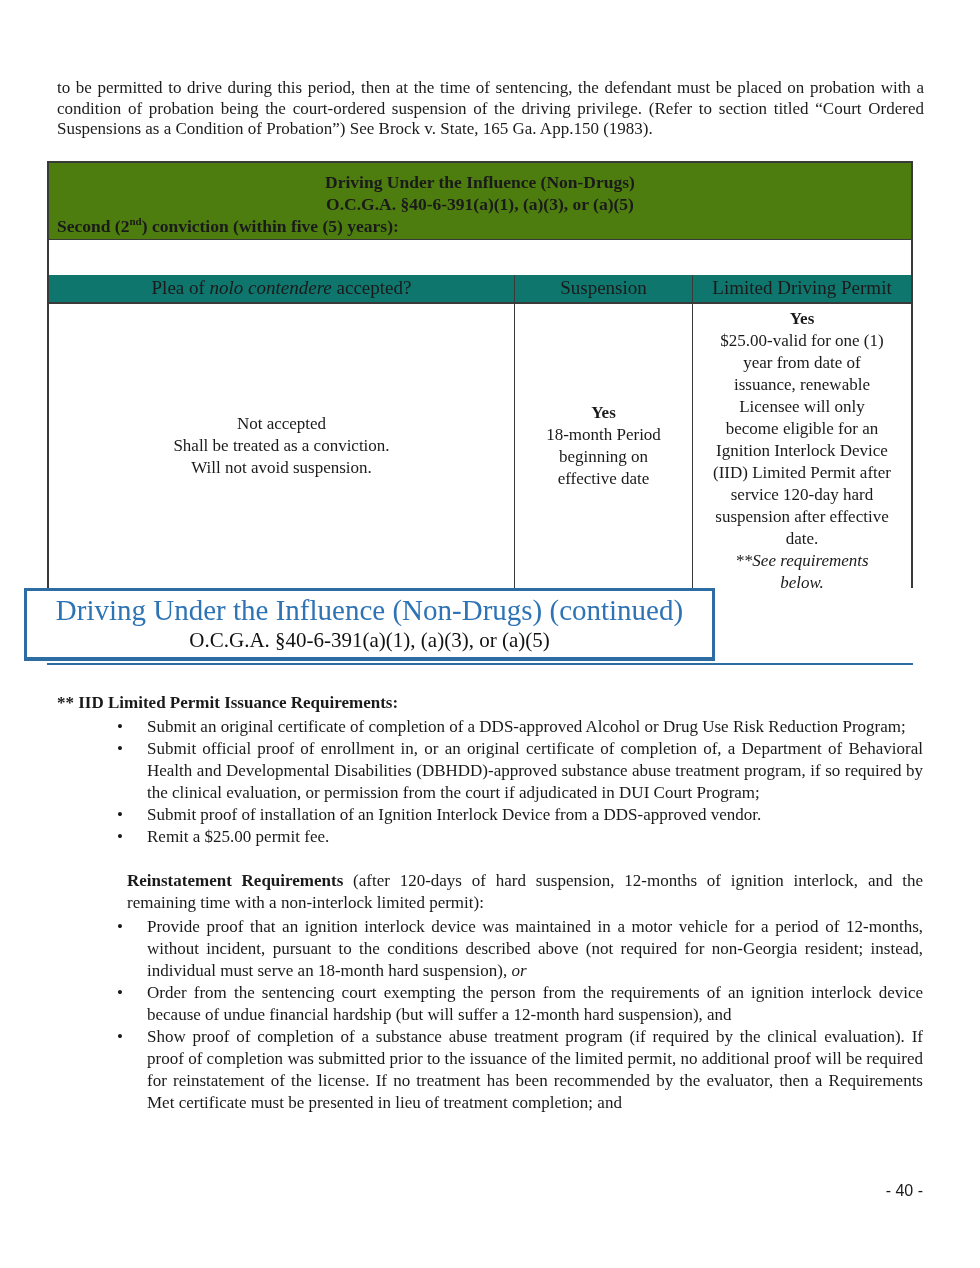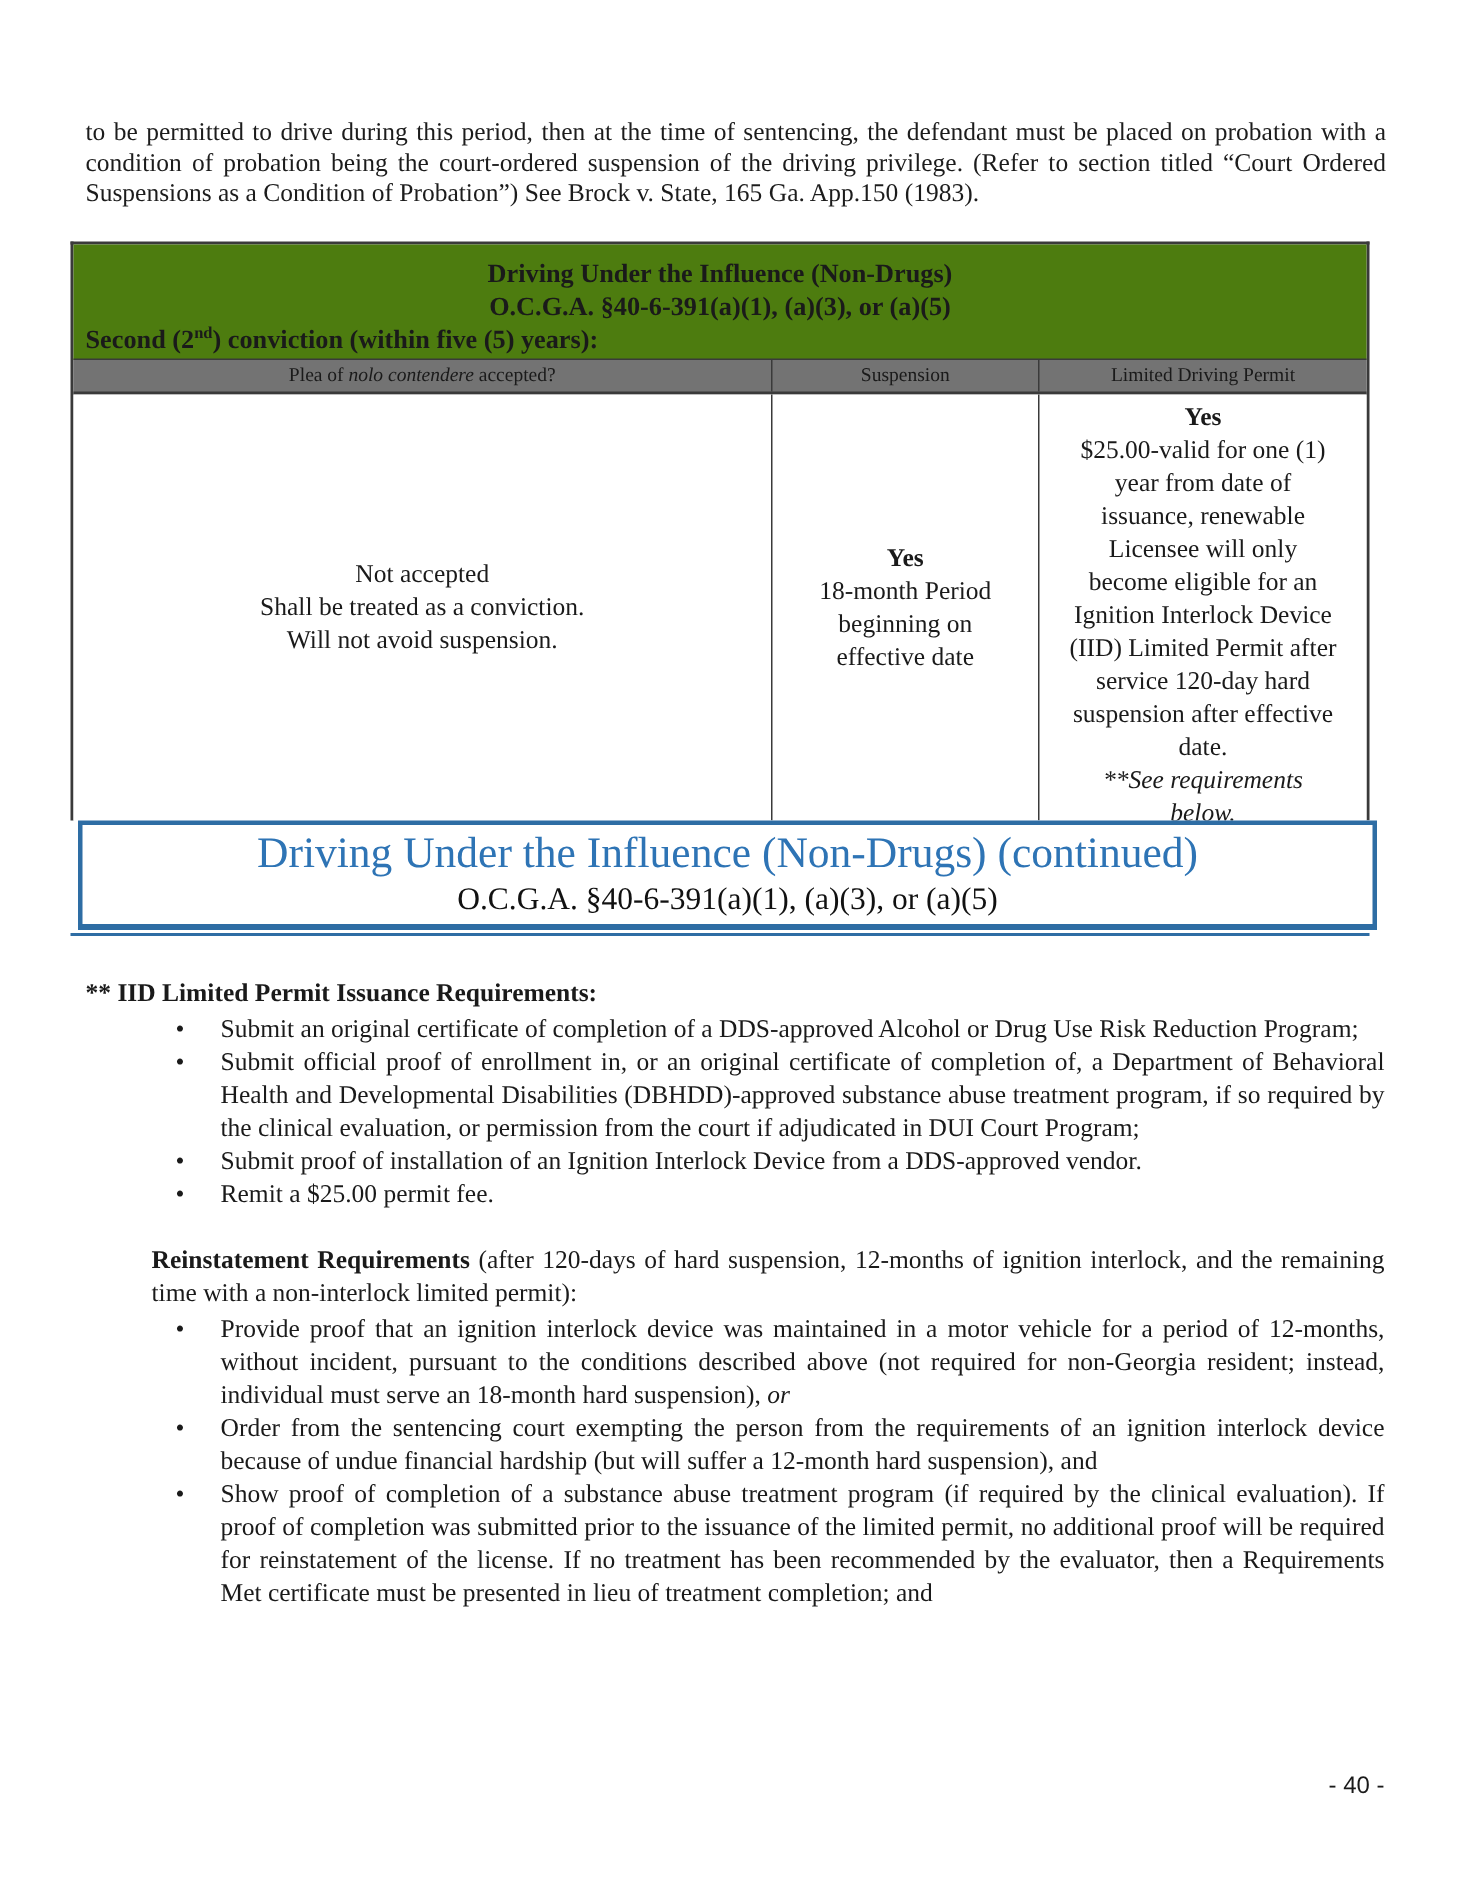--- a/index.html
+++ b/index.html
@@ -45,23 +45,24 @@
     font-weight: bold;
     font-size: 17.5px;
     line-height: 22px;
   }
   .tbl-head .centered { text-align: center; }
   .tbl-head .left-line { text-align: left; }
   sup { font-size: 11px; vertical-align: super; line-height: 0; }
 
   .col-row {
     display: flex;
-    background: #737373;
+    background: #0f766e;
     border-bottom: 2px solid #3a3a3a;
-    font-size: 13px;
+    font-size: 19px;
+    margin-top: 35px;
   }
   .col-row .col {
     padding: 2px 4px 3px 4px;
     text-align: center;
     box-sizing: border-box;
   }
   .body-row {
     display: flex;
     font-size: 17px;
     line-height: 22px;
@@ -81,22 +82,22 @@
     flex-direction: column;
     justify-content: center;
   }
   .pre-line { white-space: pre-line; }
   .bold { font-weight: bold; }
   .bold-italic { font-weight: normal; font-style: italic; }
   .italic { font-style: italic; }
 
   
   .banner {
-    margin-left: 52px;
-    width: 866px;
+    margin-left: 24px;
+    width: 691px;
     box-sizing: border-box;
     border: 3px solid #2e6da4;
     border-bottom-width: 4px;
     background: #ffffff;
     text-align: center;
     padding: 2px 0 4px 0;
     position: relative;
   }
   .banner-underline {
     margin-left: 47px;
@@ -135,21 +136,21 @@
     width: 30px;
     flex: 0 0 30px;
     text-align: left;
     padding-left: 2px;
   }
   .bullet .txt {
     flex: 1;
     text-align: justify;
   }
   .reinstatement-para {
-    margin: 22px 0 0 44px;
+    margin: 22px 0 0 70px;
     text-align: justify;
   }
 
   
   .footer {
     position: absolute;
     right: 57px;
     top: 1104px;
     font-size: 16px;
     font-family: "Liberation Sans", sans-serif;

